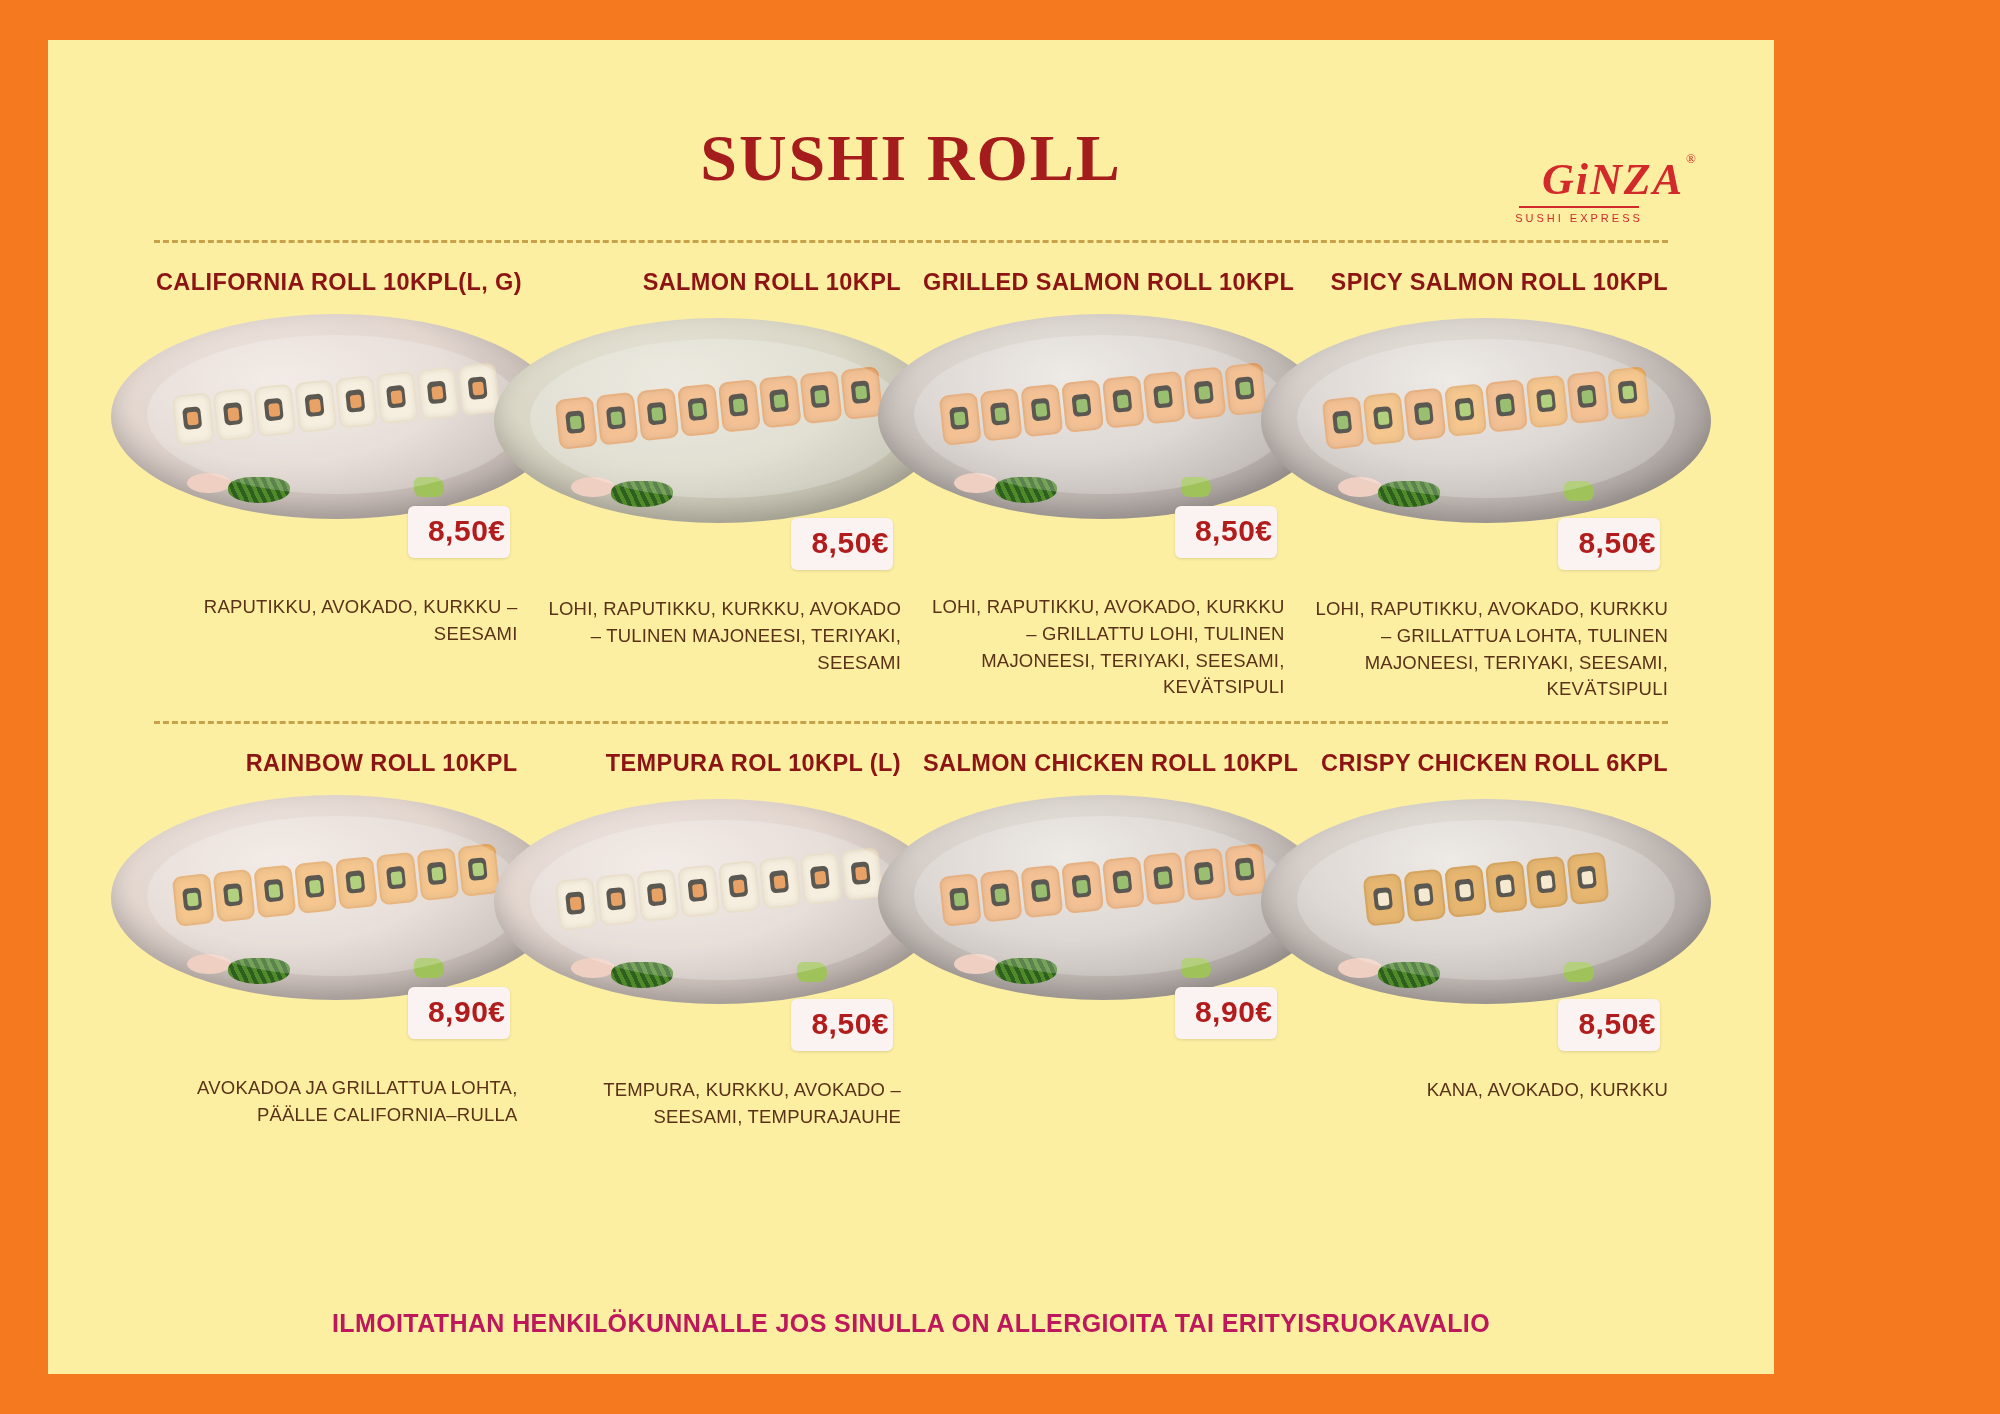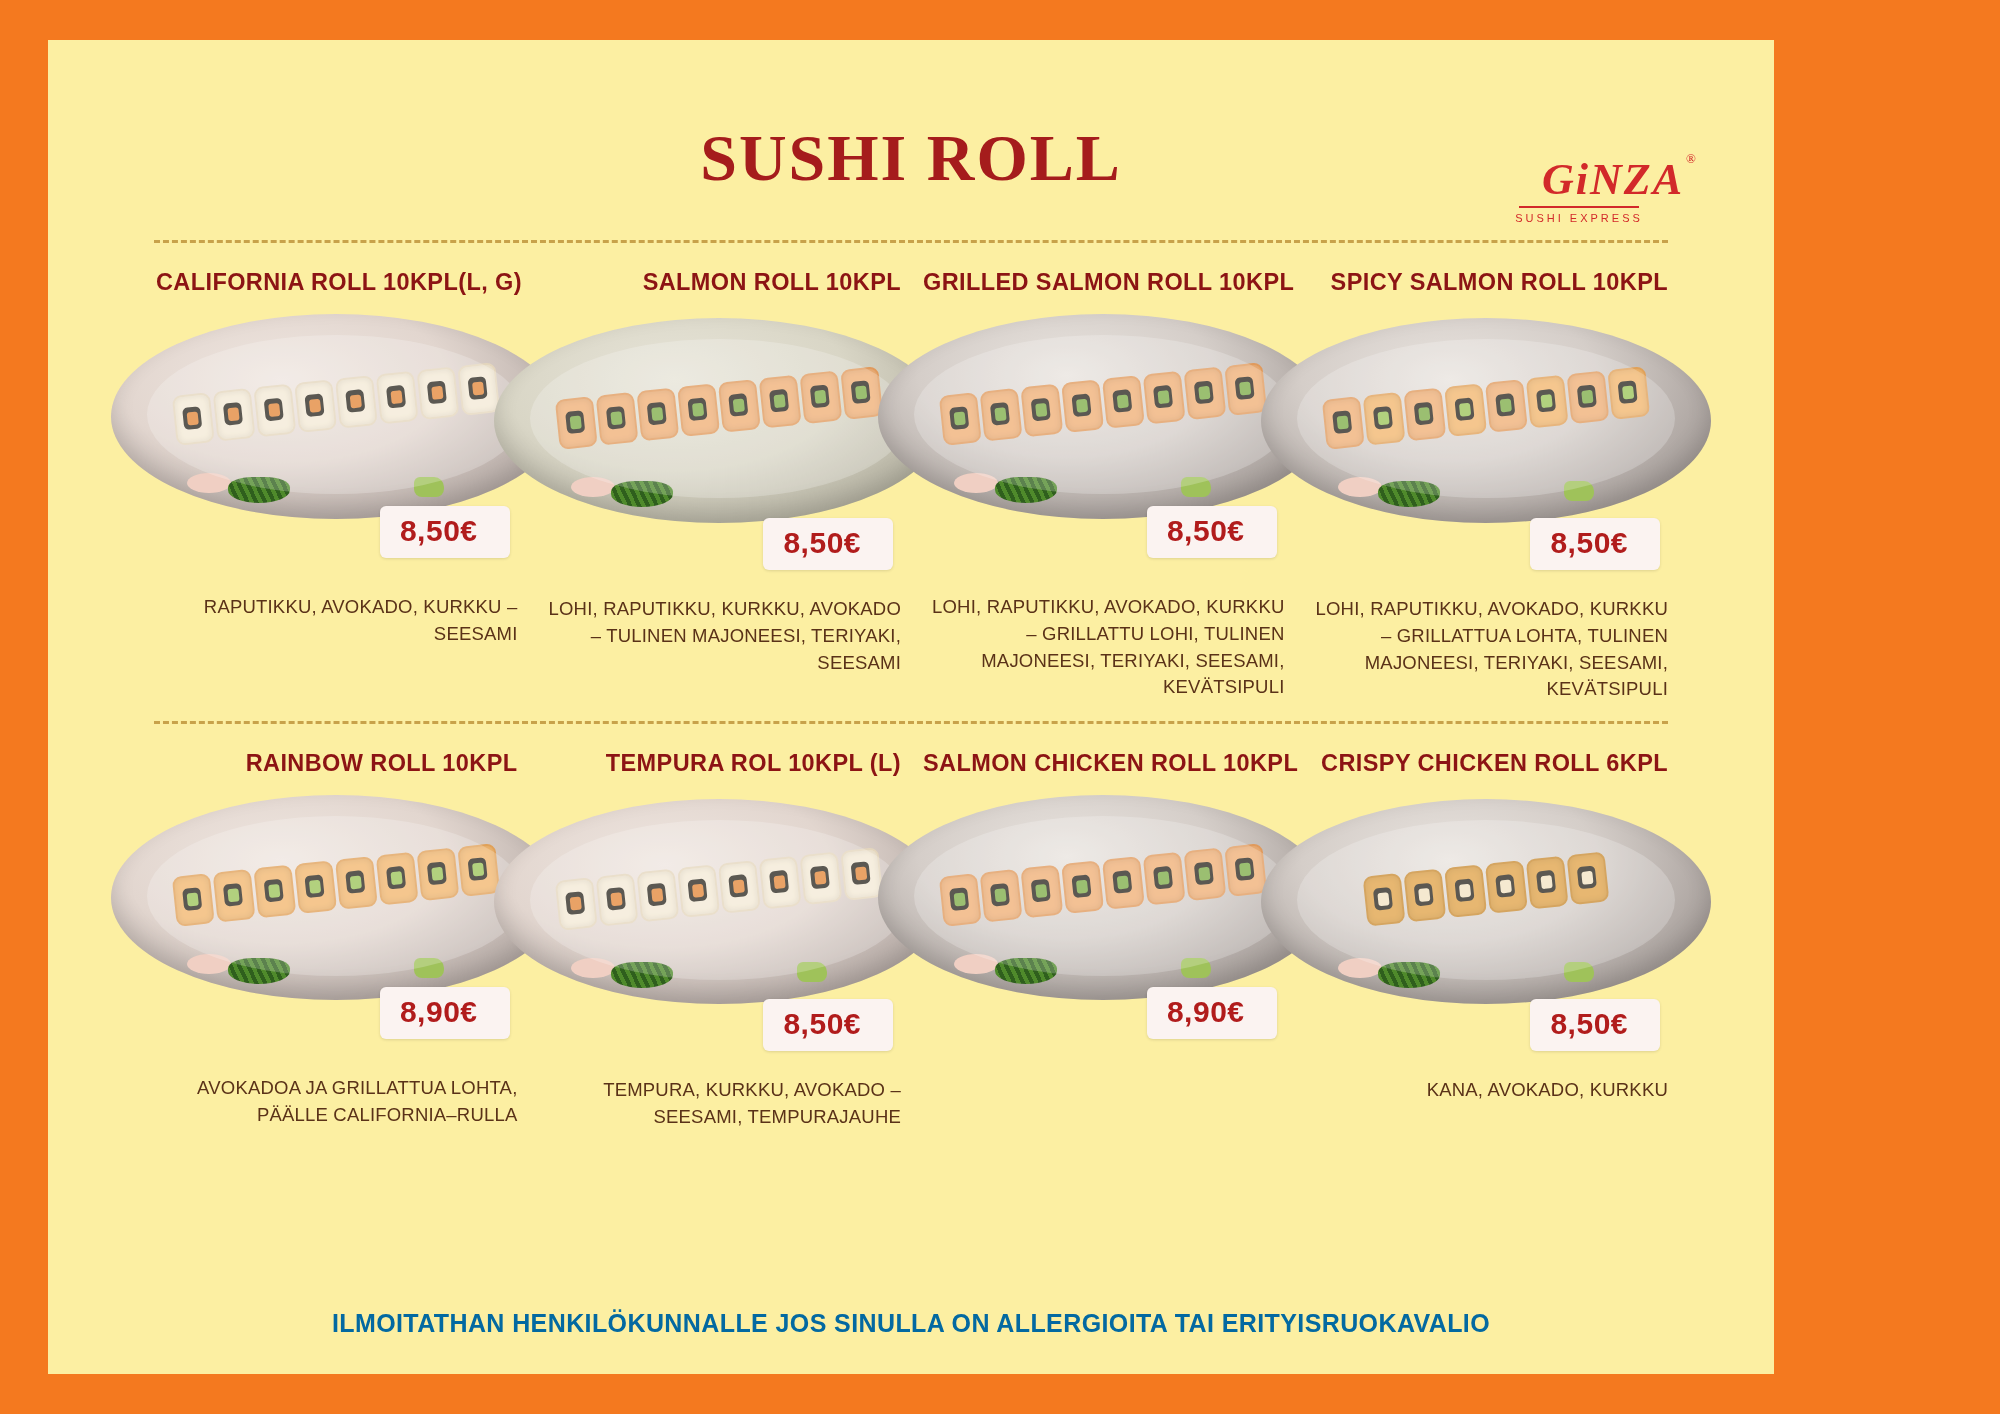--- a/index.html
+++ b/index.html
@@ -209,21 +209,21 @@
     background: #9fc25a;
   }
   .price {
     position: absolute;
     right: 8px;
     bottom: -6px;
     background: #FBF3F1;
     color: #B11C1C;
     font-weight: bold;
     font-size: 30px;
-    padding: 8px 32px 10px 20px;
+    padding: 8px 4px 10px 20px;
     border-radius: 6px;
     box-shadow: 0 1px 3px rgba(0,0,0,.12);
     letter-spacing: 0.5px;
   }
   .desc {
     margin-top: 42px;
     font-size: 18.5px;
     line-height: 1.45;
     color: #5A3218;
     letter-spacing: 0.2px;
@@ -233,21 +233,21 @@
   .cell.offset-a .desc { margin-top: 40px; }
   
   .footer {
     position: absolute;
     left: 0;
     right: 0;
     bottom: 36px;
     text-align: center;
     font-size: 25px;
     font-weight: bold;
-    color: #0369a1;
+    color: #be185d;
     letter-spacing: 0.4px;
   }
 </style>
 </head>
 <body>
 
 <div class="poster">
 
   <div class="header">
     <div class="title">SUSHI ROLL</div>

